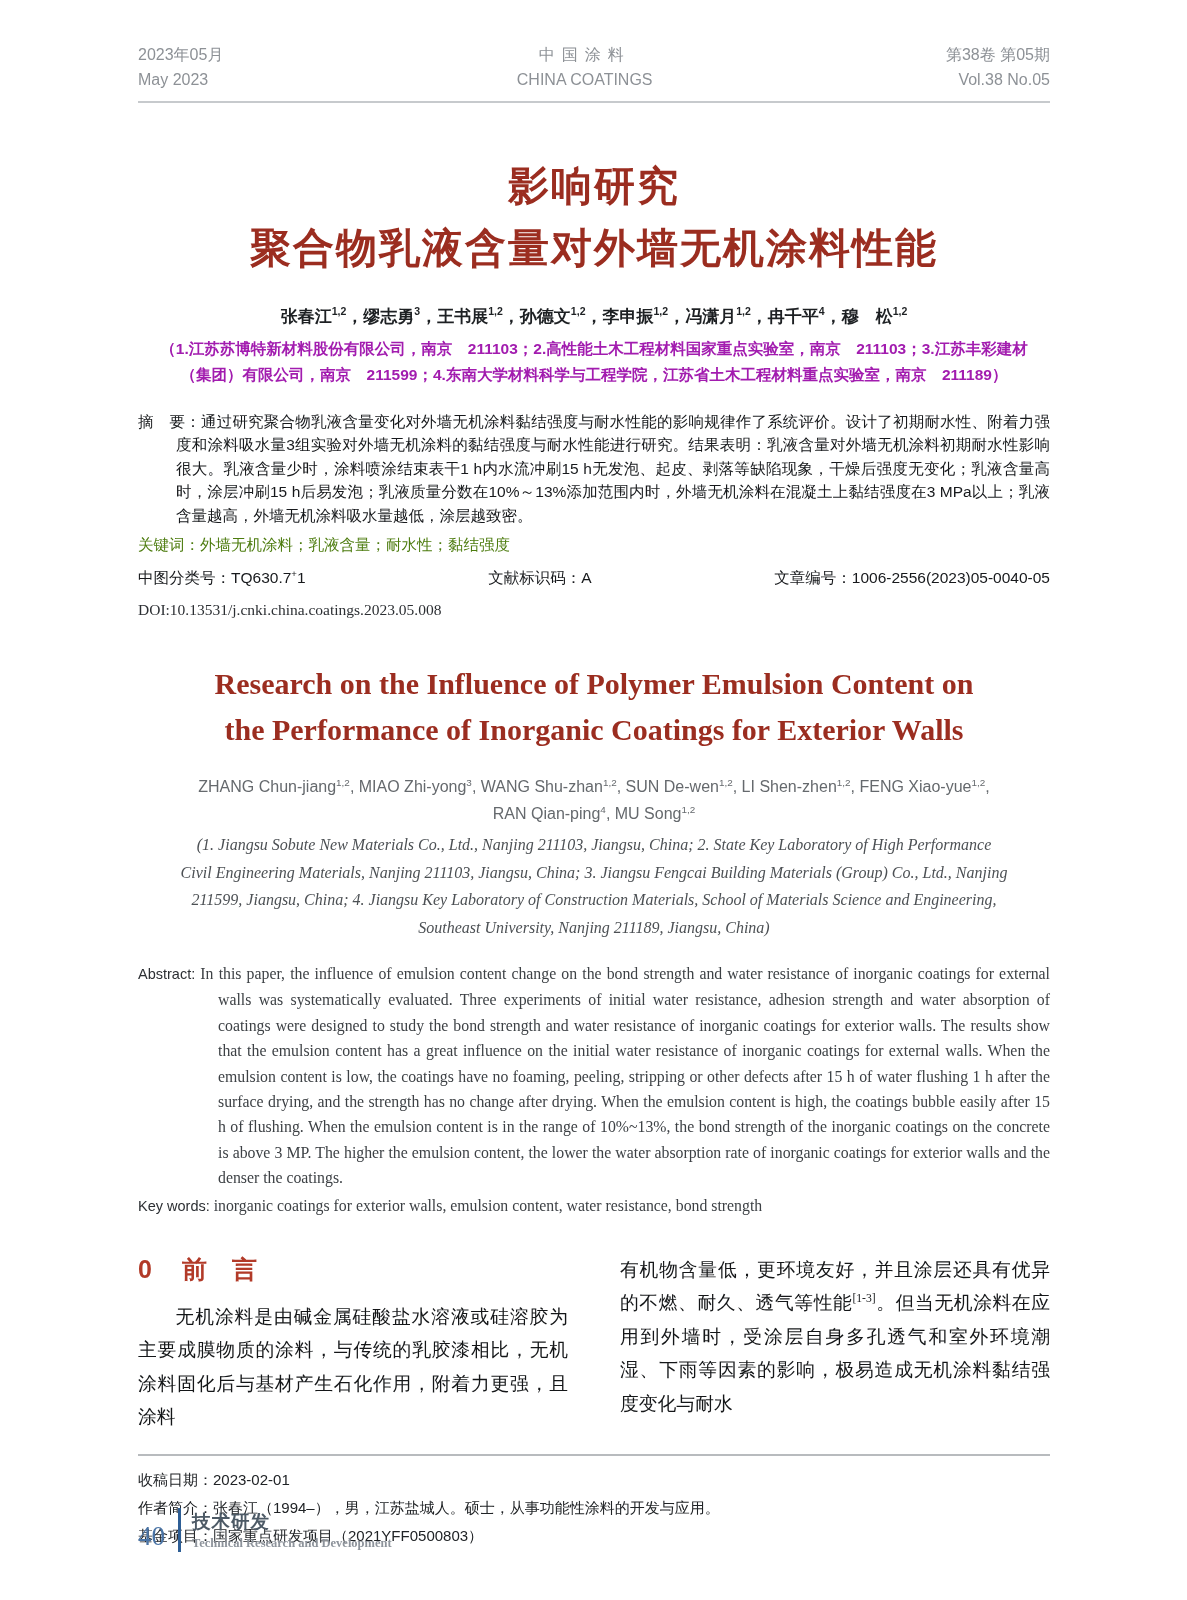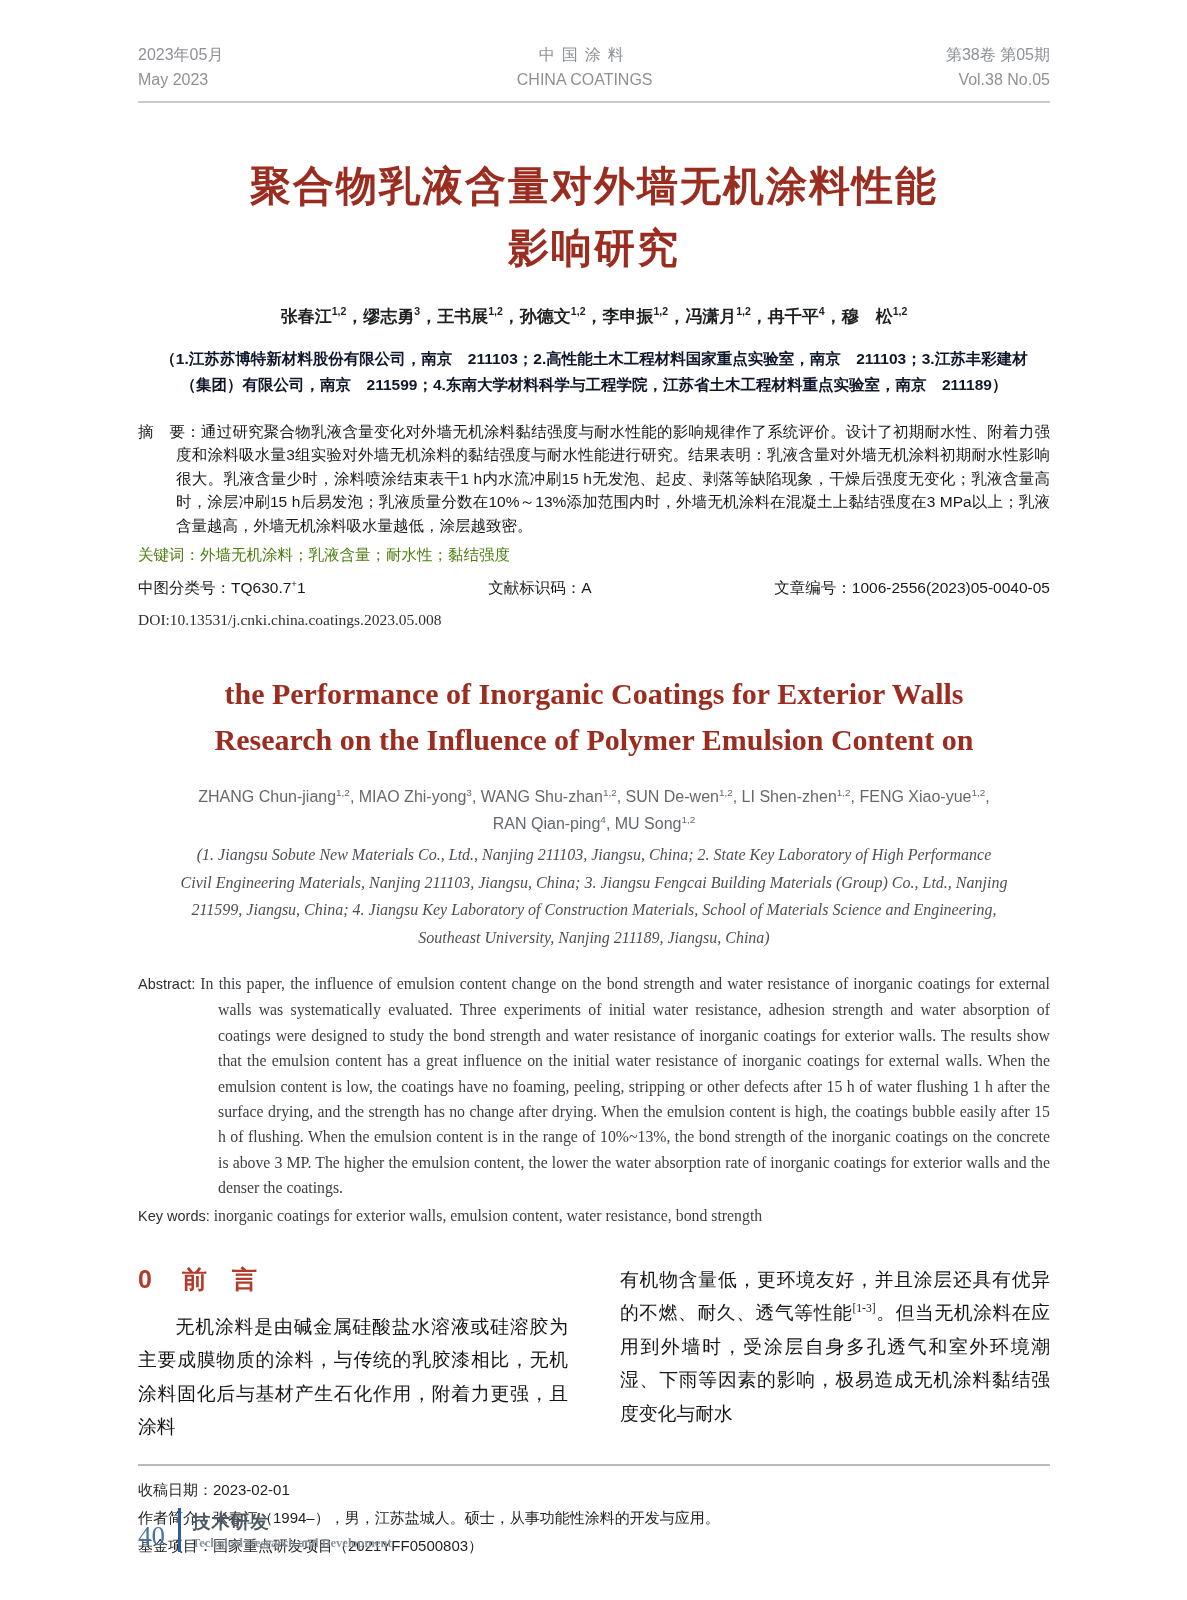--- a/index.html
+++ b/index.html
@@ -26,21 +26,21 @@
   .jheader .r { text-align: right; }
   .jname-zh { letter-spacing: 7px; }
 
   
   .title-zh {
     margin-top: 52px; text-align: center;
     color: #9b2d20; font-weight: bold;
     font-size: 41px; line-height: 62px; letter-spacing: 2px;
   }
   .authors-zh { margin-top: 26px; text-align: center; font-size: 17px; font-weight: 600; color: #1d2023; }
-  .affils-zh  { margin-top: 18px; text-align: center; font-size: 15.5px; line-height: 26px; font-weight: 600; color: #0f172a; }
+  .affils-zh  { margin-top: 8px; text-align: center; font-size: 15.5px; line-height: 26px; font-weight: 600; color: #a21caf; }
 
   
   .abstract-zh {
     margin-top: 22px; font-size: 15.5px; line-height: 23.4px;
     text-align: justify; padding-left: 38px; text-indent: -38px; color: #17191c;
   }
   .lbl { font-weight: normal; }
   .keywords-zh { margin-top: 8px; font-size: 15.5px; color: #4d7c0f; }
   .clc-row { margin-top: 12px; display: flex; justify-content: space-between; font-size: 15.5px; color: #17191c; }
   .doi-line { margin-top: 12px; font-family: "Liberation Serif", "DejaVu Serif", serif; font-size: 15.5px; color: #2c2f33; }
@@ -115,22 +115,22 @@
       <div class="jname-zh">中国涂料</div>
       <div>CHINA COATINGS</div>
     </div>
     <div class="r">
       <div>第38卷 第05期</div>
       <div>Vol.38  No.05</div>
     </div>
   </div>
 
   <div class="title-zh">
+    <div>影响研究</div>
     <div>聚合物乳液含量对外墙无机涂料性能</div>
-    <div>影响研究</div>
   </div>
 
   <div class="authors-zh">张春江<sup>1,2</sup>，缪志勇<sup>3</sup>，王书展<sup>1,2</sup>，孙德文<sup>1,2</sup>，李申振<sup>1,2</sup>，冯潇月<sup>1,2</sup>，冉千平<sup>4</sup>，穆　松<sup>1,2</sup></div>
   <div class="affils-zh">
     <div>（1.江苏苏博特新材料股份有限公司，南京　211103；2.高性能土木工程材料国家重点实验室，南京　211103；3.江苏丰彩建材</div>
     <div>（集团）有限公司，南京　211599；4.东南大学材料科学与工程学院，江苏省土木工程材料重点实验室，南京　211189）</div>
   </div>
 
   <div class="abstract-zh"><span class="lbl">摘　要：</span><span>通过研究聚合物乳液含量变化对外墙无机涂料黏结强度与耐水性能的影响规律作了系统评价。设计了初期耐水性、附着力强度和涂料吸水量3组实验对外墙无机涂料的黏结强度与耐水性能进行研究。结果表明：乳液含量对外墙无机涂料初期耐水性影响很大。乳液含量少时，涂料喷涂结束表干1 h内水流冲刷15 h无发泡、起皮、剥落等缺陷现象，干燥后强度无变化；乳液含量高时，涂层冲刷15 h后易发泡；乳液质量分数在10%～13%添加范围内时，外墙无机涂料在混凝土上黏结强度在3 MPa以上；乳液含量越高，外墙无机涂料吸水量越低，涂层越致密。</span></div>
 
@@ -138,22 +138,22 @@
 
   <div class="clc-row">
     <span><span class="lbl">中图分类号：</span><span>TQ630.7<sup>+</sup>1</span></span>
     <span><span class="lbl">文献标识码：</span><span>A</span></span>
     <span><span class="lbl">文章编号：</span><span>1006-2556(2023)05-0040-05</span></span>
   </div>
 
   <div class="doi-line">DOI:10.13531/j.cnki.china.coatings.2023.05.008</div>
 
   <div class="title-en">
+    <div>Research on the Influence of Polymer Emulsion Content on</div>
     <div>the Performance of Inorganic Coatings for Exterior Walls</div>
-    <div>Research on the Influence of Polymer Emulsion Content on</div>
   </div>
 
   <div class="authors-en">
     <div>ZHANG Chun-jiang<sup>1,2</sup>, MIAO Zhi-yong<sup>3</sup>, WANG Shu-zhan<sup>1,2</sup>, SUN De-wen<sup>1,2</sup>, LI Shen-zhen<sup>1,2</sup>, FENG Xiao-yue<sup>1,2</sup>,</div>
     <div>RAN Qian-ping<sup>4</sup>, MU Song<sup>1,2</sup></div>
   </div>
 
   <div class="affils-en">
     <div>(1. Jiangsu Sobute New Materials Co., Ltd., Nanjing 211103, Jiangsu, China; 2. State Key Laboratory of High Performance</div>
     <div>Civil Engineering Materials, Nanjing 211103, Jiangsu, China; 3. Jiangsu Fengcai Building Materials (Group) Co., Ltd., Nanjing</div>

